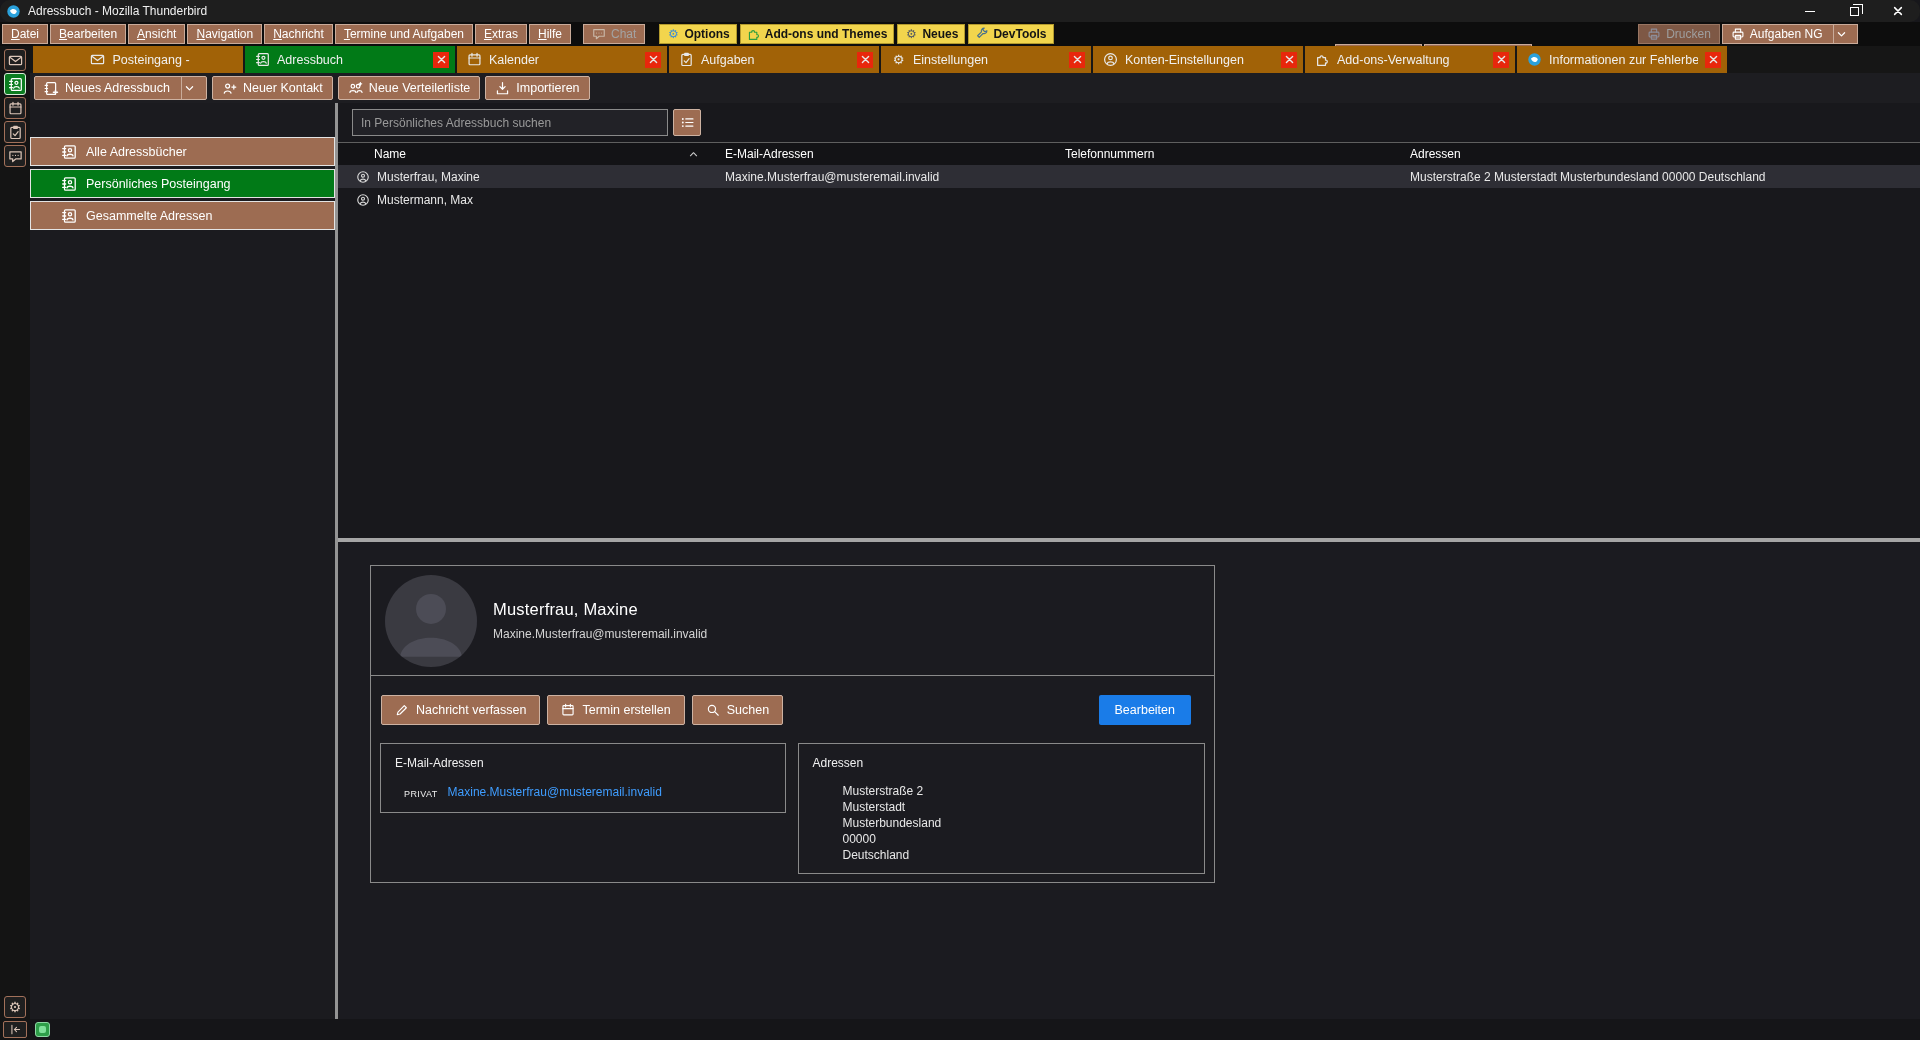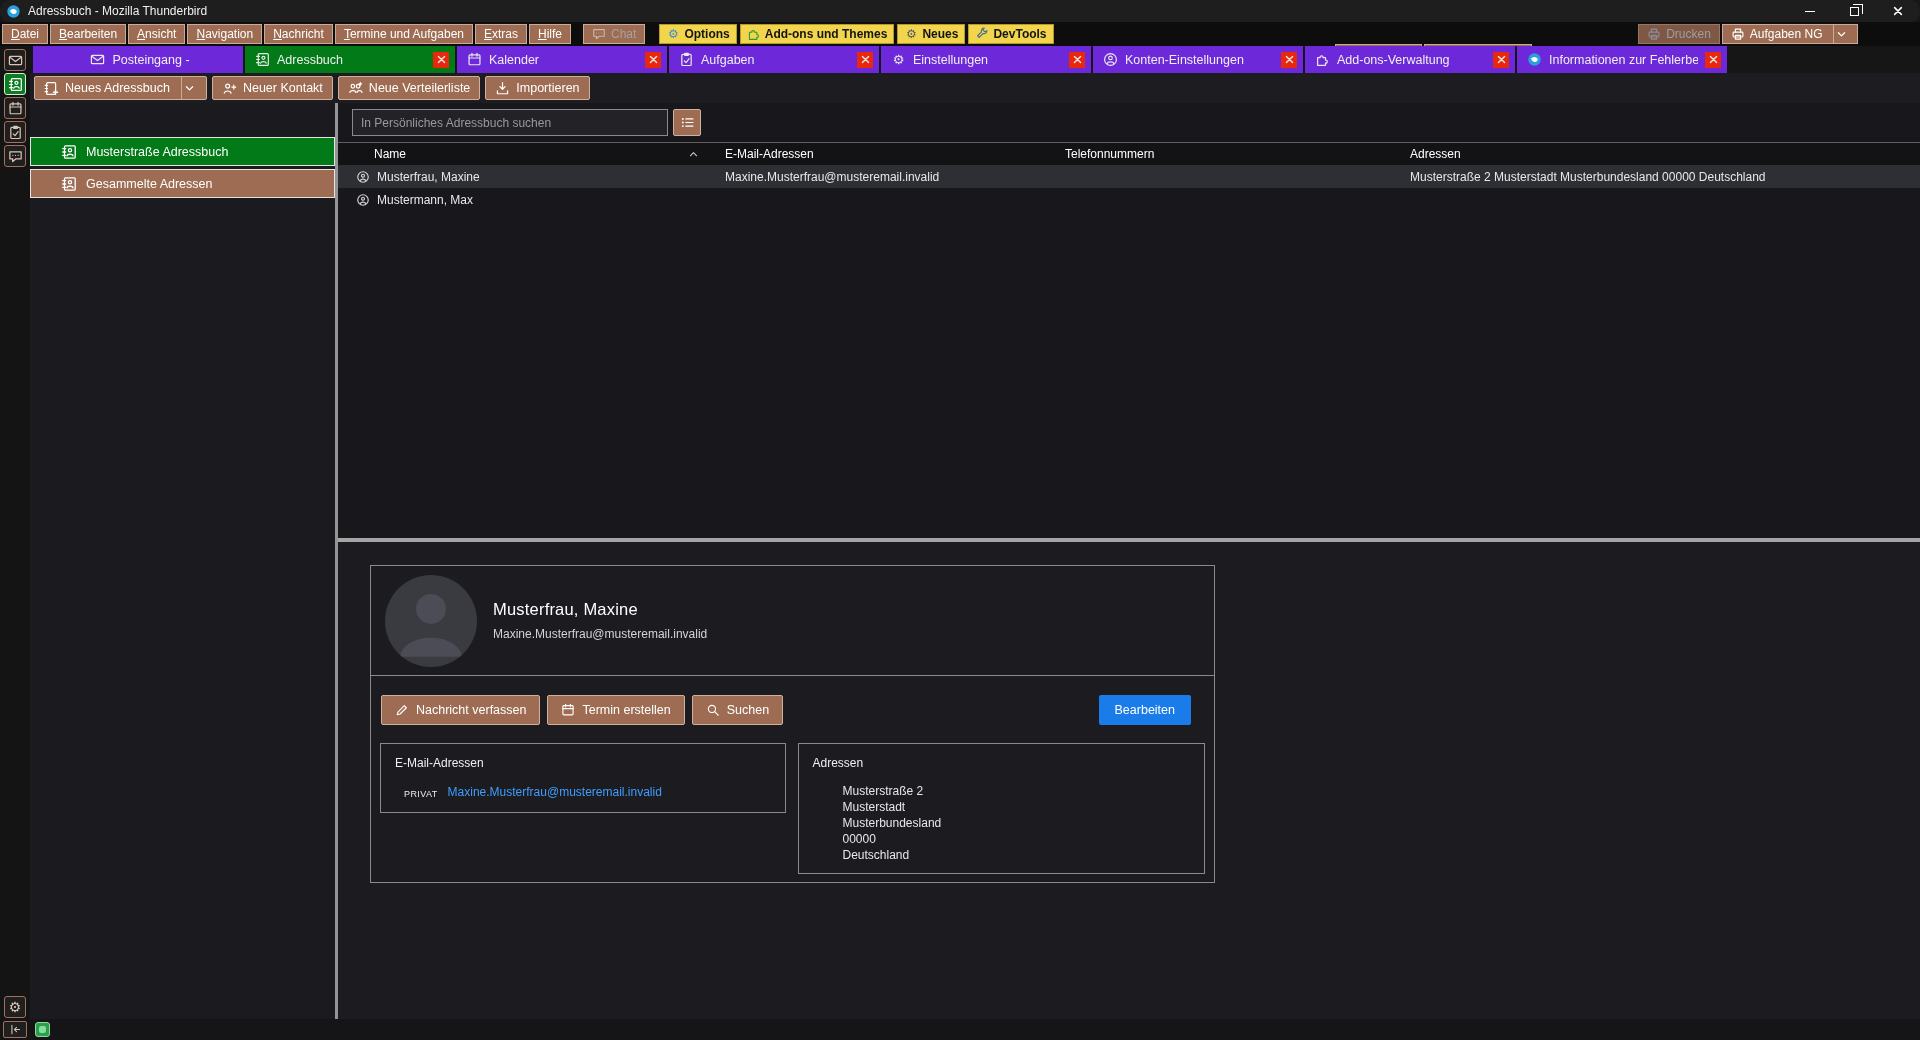--- a/index.html
+++ b/index.html
@@ -45,21 +45,21 @@
   .spaces .spacer { flex:1; }
   .space-btn.bottom { margin-bottom:3px; }
   .collapse-btn { width:24px; height:17px; margin-bottom:2px; border:1px solid #a2715a; border-radius:2px; background:#1f1f1f;
                   display:flex; align-items:center; justify-content:center; color:#dcc6b8; }
 
   
   .right-col { flex:1; display:flex; flex-direction:column; min-width:0; }
 
   
   .tabbar { height:27px; background:#161616; display:flex; flex:none; padding-left:3px; }
-  .tab { width:212px; height:27px; background:#6d28d9; border-right:2px solid #161616; display:flex; align-items:center;
+  .tab { width:212px; height:27px; background:#a16207; border-right:2px solid #161616; display:flex; align-items:center;
          padding:0 6px 0 10px; gap:7px; color:#f0f0f0; font-size:12.5px; overflow:hidden; flex:none; }
   .tab.centered { justify-content:center; }
   .tab.active { background:#017a17; }
   .tab .ico { flex:none; width:15px; height:15px; color:#e8e8e8; }
   .tab-label { white-space:nowrap; overflow:hidden; }
   .tab-close { flex:none; margin-left:auto; width:16px; height:16px; background:#e8270c; color:#fff; display:flex; align-items:center; justify-content:center; }
   .tab-close .ico { width:11px; height:11px; }
 
   
   .ab-toolbar { height:30px; background:#1d1d21; display:flex; align-items:center; padding-left:4px; gap:5px; flex:none; }
@@ -518,30 +518,41 @@
                 <path d="M2.6 10.4v3.2h10.8v-3.2"></path>
               </svg>
             </span>
           <span>Importieren</span>
         </button>
       </div>
 
       <div class="workspace">
 
         <div class="sidebar">
-          <div class="sb-item selected">
+          <div class="sb-item">
             <span class="ico">
                 <svg viewBox="0 0 16 16" fill="none" stroke="currentColor" stroke-width="1.3" stroke-linecap="round" stroke-linejoin="round">
                   <rect x="3.5" y="1.8" width="10.7" height="12.4" rx="1"></rect>
                   <path d="M1.7 4.6h3M1.7 8h3M1.7 11.4h3"></path>
                   <circle cx="9" cy="6.2" r="1.6"></circle>
                   <path d="M6 11.8c.4-2.1 5.6-2.1 6 0"></path>
                 </svg>
               </span>
-            <span>Musterstraße Adressbuch</span>
+            <span>Alle Adressbücher</span>
+          </div>
+          <div class="sb-item selected">
+            <span class="ico">
+                <svg viewBox="0 0 16 16" fill="none" stroke="currentColor" stroke-width="1.3" stroke-linecap="round" stroke-linejoin="round">
+                  <rect x="3.5" y="1.8" width="10.7" height="12.4" rx="1"></rect>
+                  <path d="M1.7 4.6h3M1.7 8h3M1.7 11.4h3"></path>
+                  <circle cx="9" cy="6.2" r="1.6"></circle>
+                  <path d="M6 11.8c.4-2.1 5.6-2.1 6 0"></path>
+                </svg>
+              </span>
+            <span>Persönliches Posteingang</span>
           </div>
           <div class="sb-item">
             <span class="ico">
                 <svg viewBox="0 0 16 16" fill="none" stroke="currentColor" stroke-width="1.3" stroke-linecap="round" stroke-linejoin="round">
                   <rect x="3.5" y="1.8" width="10.7" height="12.4" rx="1"></rect>
                   <path d="M1.7 4.6h3M1.7 8h3M1.7 11.4h3"></path>
                   <circle cx="9" cy="6.2" r="1.6"></circle>
                   <path d="M6 11.8c.4-2.1 5.6-2.1 6 0"></path>
                 </svg>
               </span>

